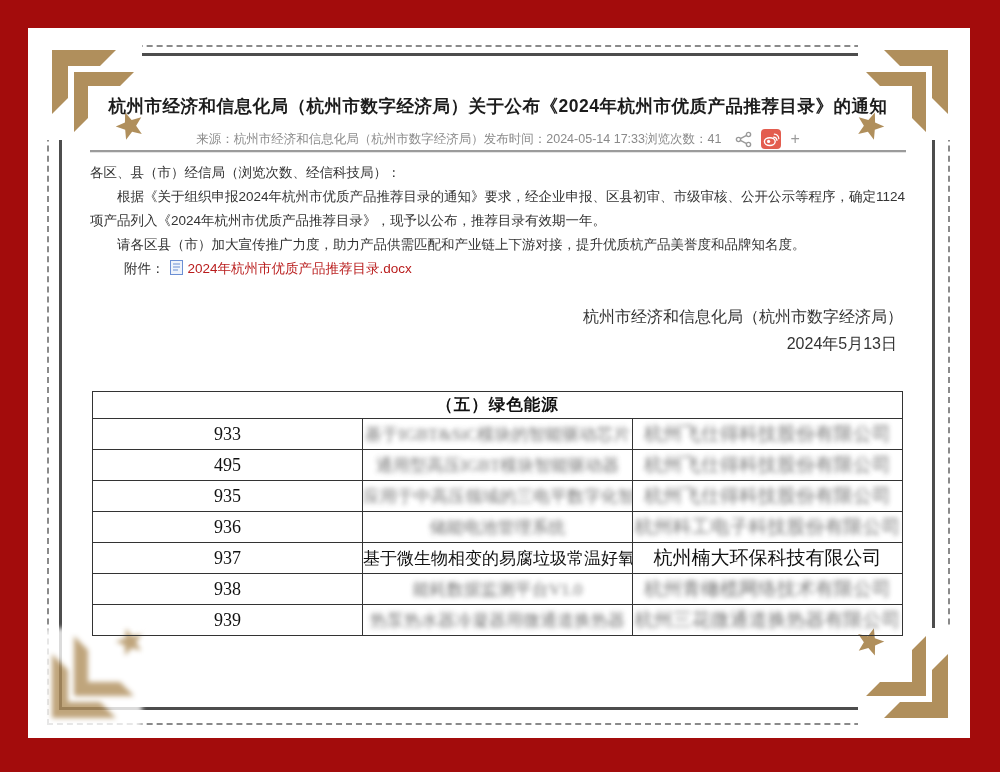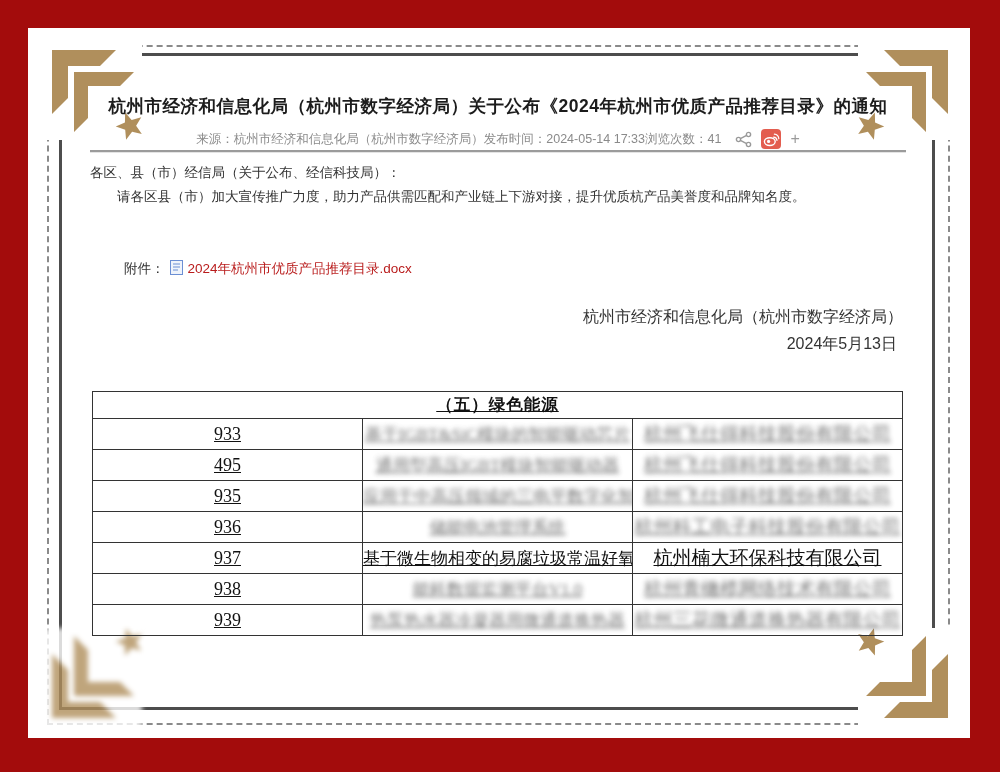--- a/index.html
+++ b/index.html
@@ -46,21 +46,21 @@
   .attach-link{color:#b91c1c;cursor:pointer;text-decoration:none;}
 
   .sign-block{position:absolute;top:303px;right:97px;text-align:right;font-size:16px;
               color:#333;line-height:27px;}
   .sign-block .sign-date{margin-right:6px;}
 
   
   table.prod{position:absolute;left:92px;top:391px;width:811px;border-collapse:collapse;
              table-layout:fixed;font-family:"Liberation Serif","DejaVu Serif",serif;color:#111;}
   table.prod th,table.prod td{border:1.6px solid #333;padding:0;overflow:hidden;
-             white-space:nowrap;text-align:center;vertical-align:middle;text-decoration:underline;}
+             white-space:nowrap;text-align:center;vertical-align:middle;}
   table.prod th{height:26px;font-size:16.5px;font-weight:bold;letter-spacing:1px;}
   table.prod td{height:30px;}
   .c-no{width:58px;font-size:18px;}
   .c-prod{width:433px;font-size:17px;}
   .c-comp{width:320px;font-size:19px;}
   .bl{filter:blur(2.6px);color:#4f4f4f;opacity:.8;}
 </style>
 </head>
 <body>
 
@@ -122,21 +122,22 @@
           <path d="M13.4 5.2 q4 .4 4.4 4.4" stroke="#fff" fill="none" stroke-width="1.2" stroke-linecap="round"></path>
         </svg>
       </span>
       <span class="plus-glyph">+</span>
     </span>
   </div>
 
   <div class="divider"></div>
 
   <div class="body-text">
-    <p>各区、县（市）经信局（关于公布、经信科技局）：</p>
+    <p>各区、县（市）经信局（浏览次数、经信科技局）：</p>
+    <p class="ind">根据《关于组织申报2024年杭州市优质产品推荐目录的通知》要求，经企业申报、区县初审、市级审核、公开公示等程序，确定1124项产品列入《2024年杭州市优质产品推荐目录》，现予以公布，推荐目录有效期一年。</p>
     <p class="ind">请各区县（市）加大宣传推广力度，助力产品供需匹配和产业链上下游对接，提升优质杭产品美誉度和品牌知名度。</p>
   </div>
 
   <div class="attachment">
     <span>附件：</span>
     <span>
       <svg width="13" height="15" viewBox="0 0 13 15">
         <rect x="0.5" y="0.5" width="12" height="14" fill="#eef3fb" stroke="#6b8fd4"></rect>
         <line x1="3" y1="4" x2="10" y2="4" stroke="#6b8fd4"></line>
         <line x1="3" y1="7" x2="10" y2="7" stroke="#6b8fd4"></line>

